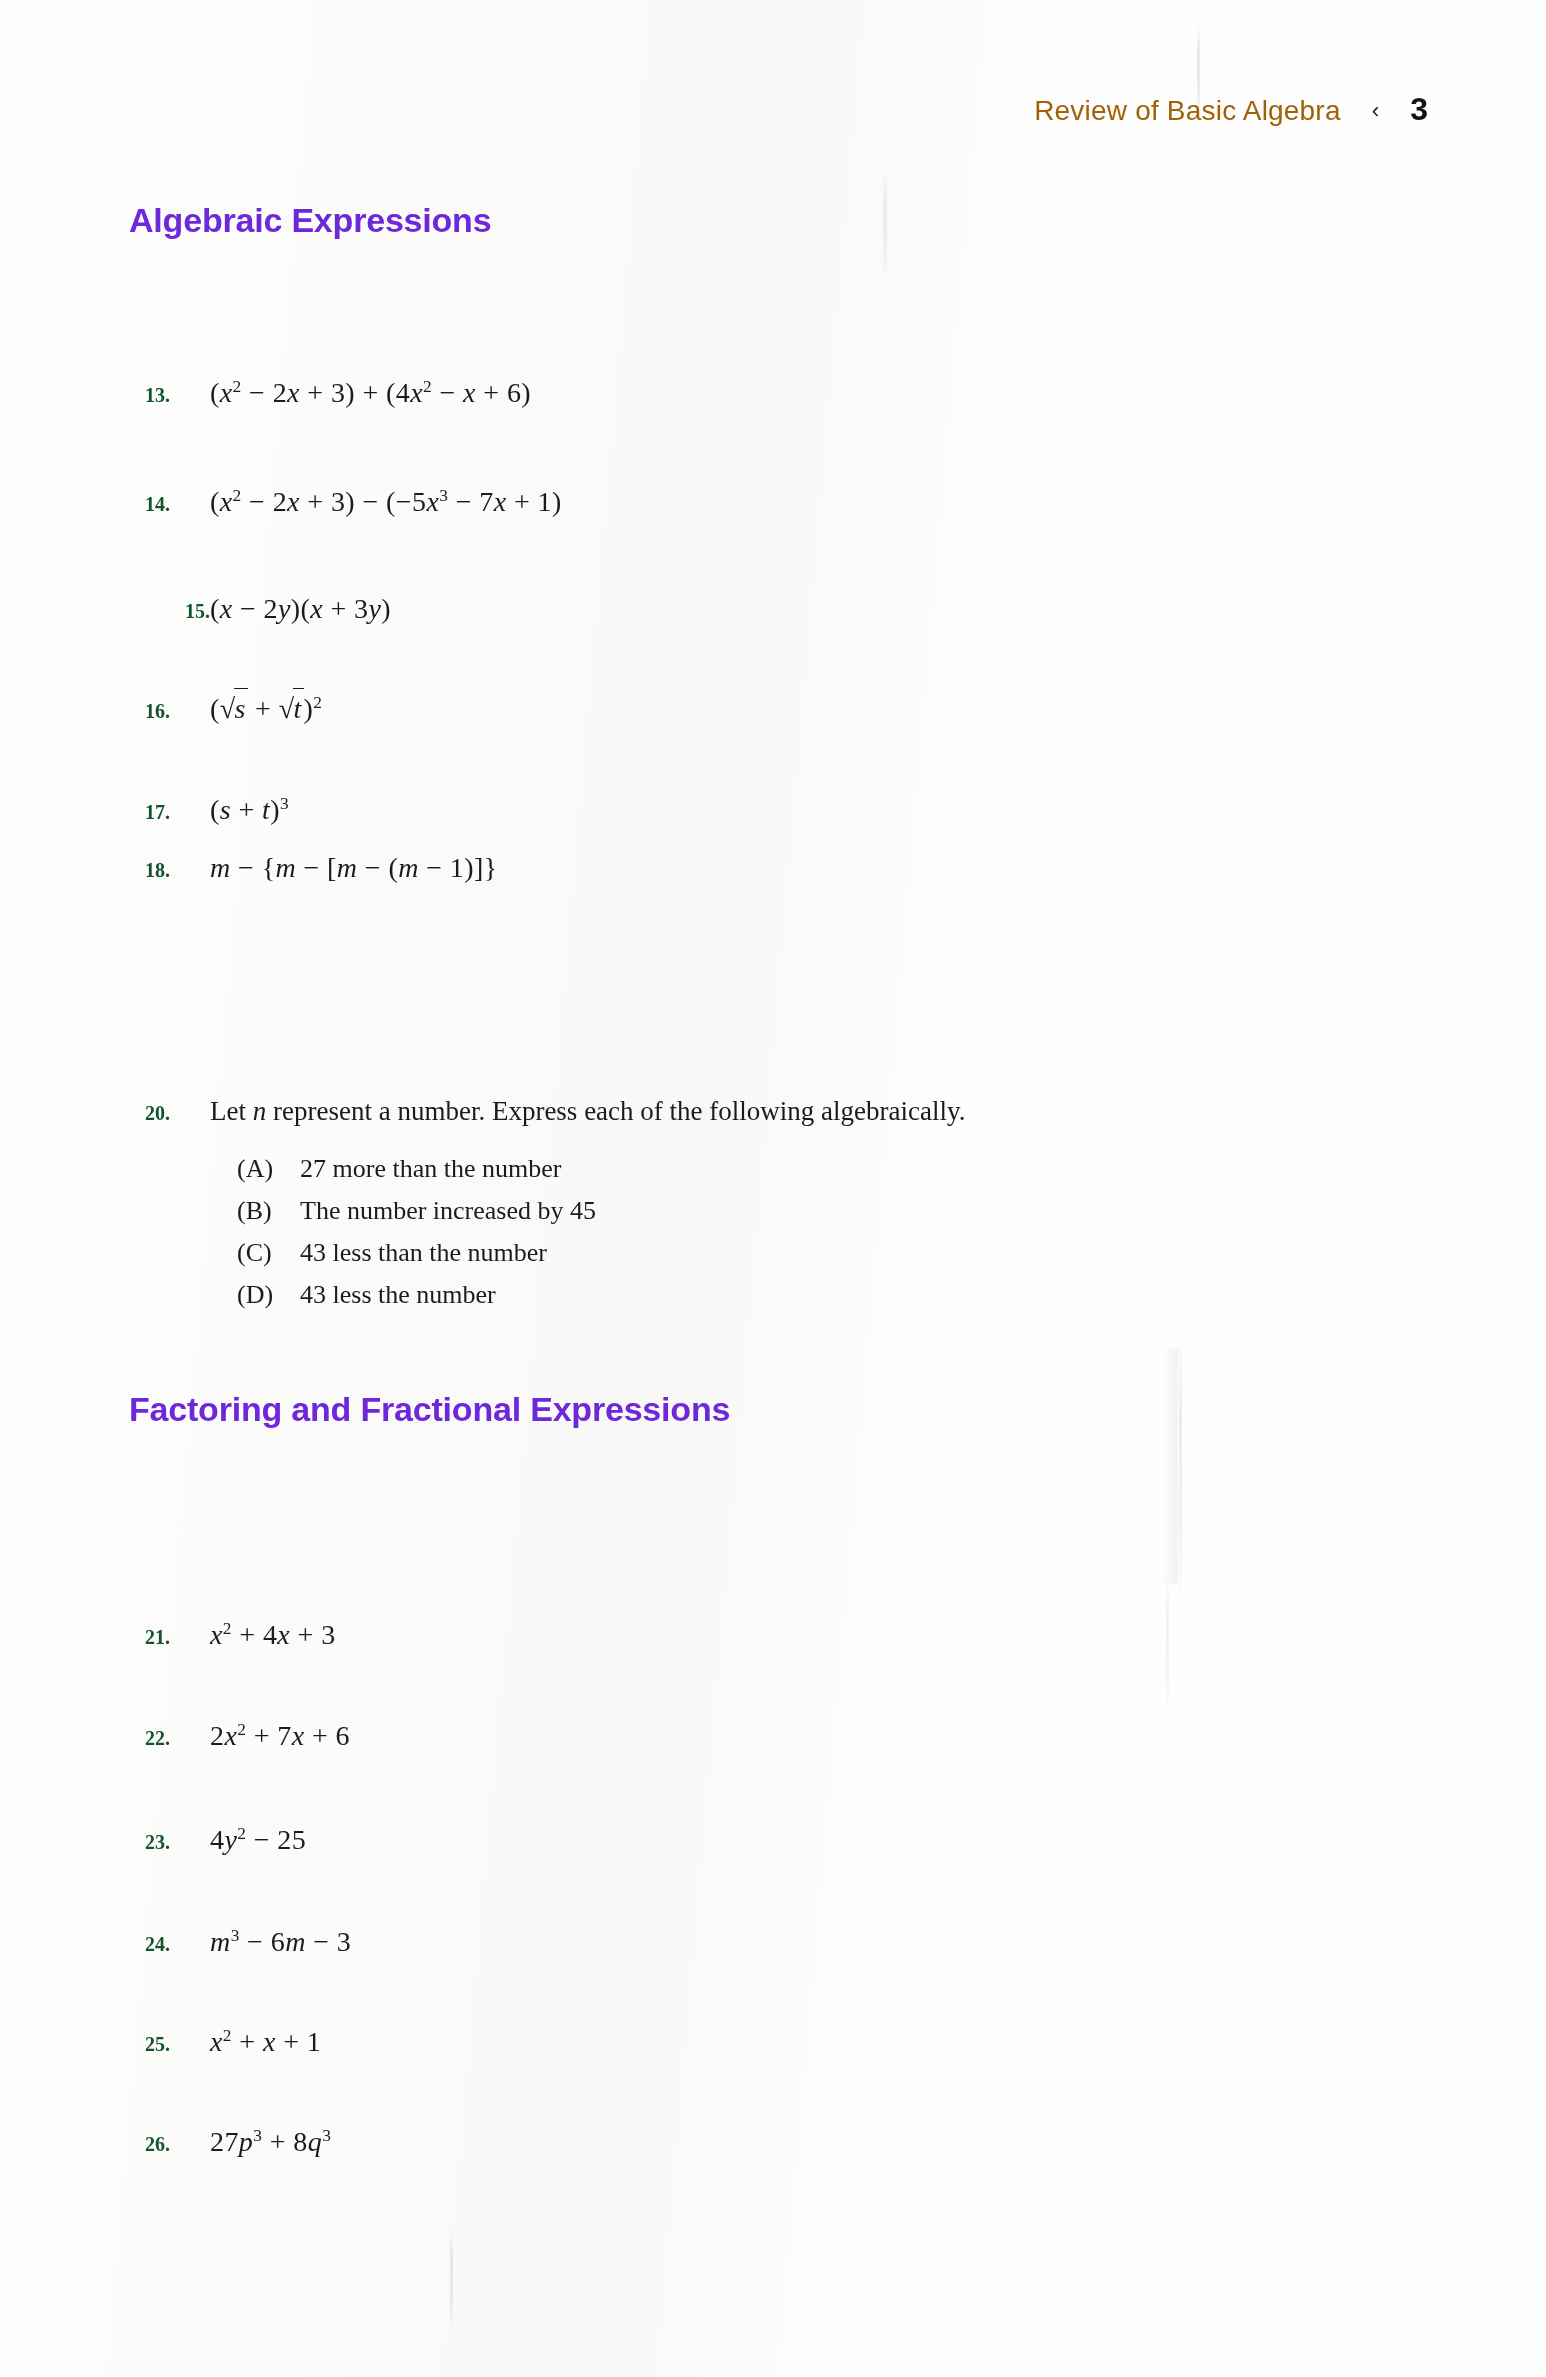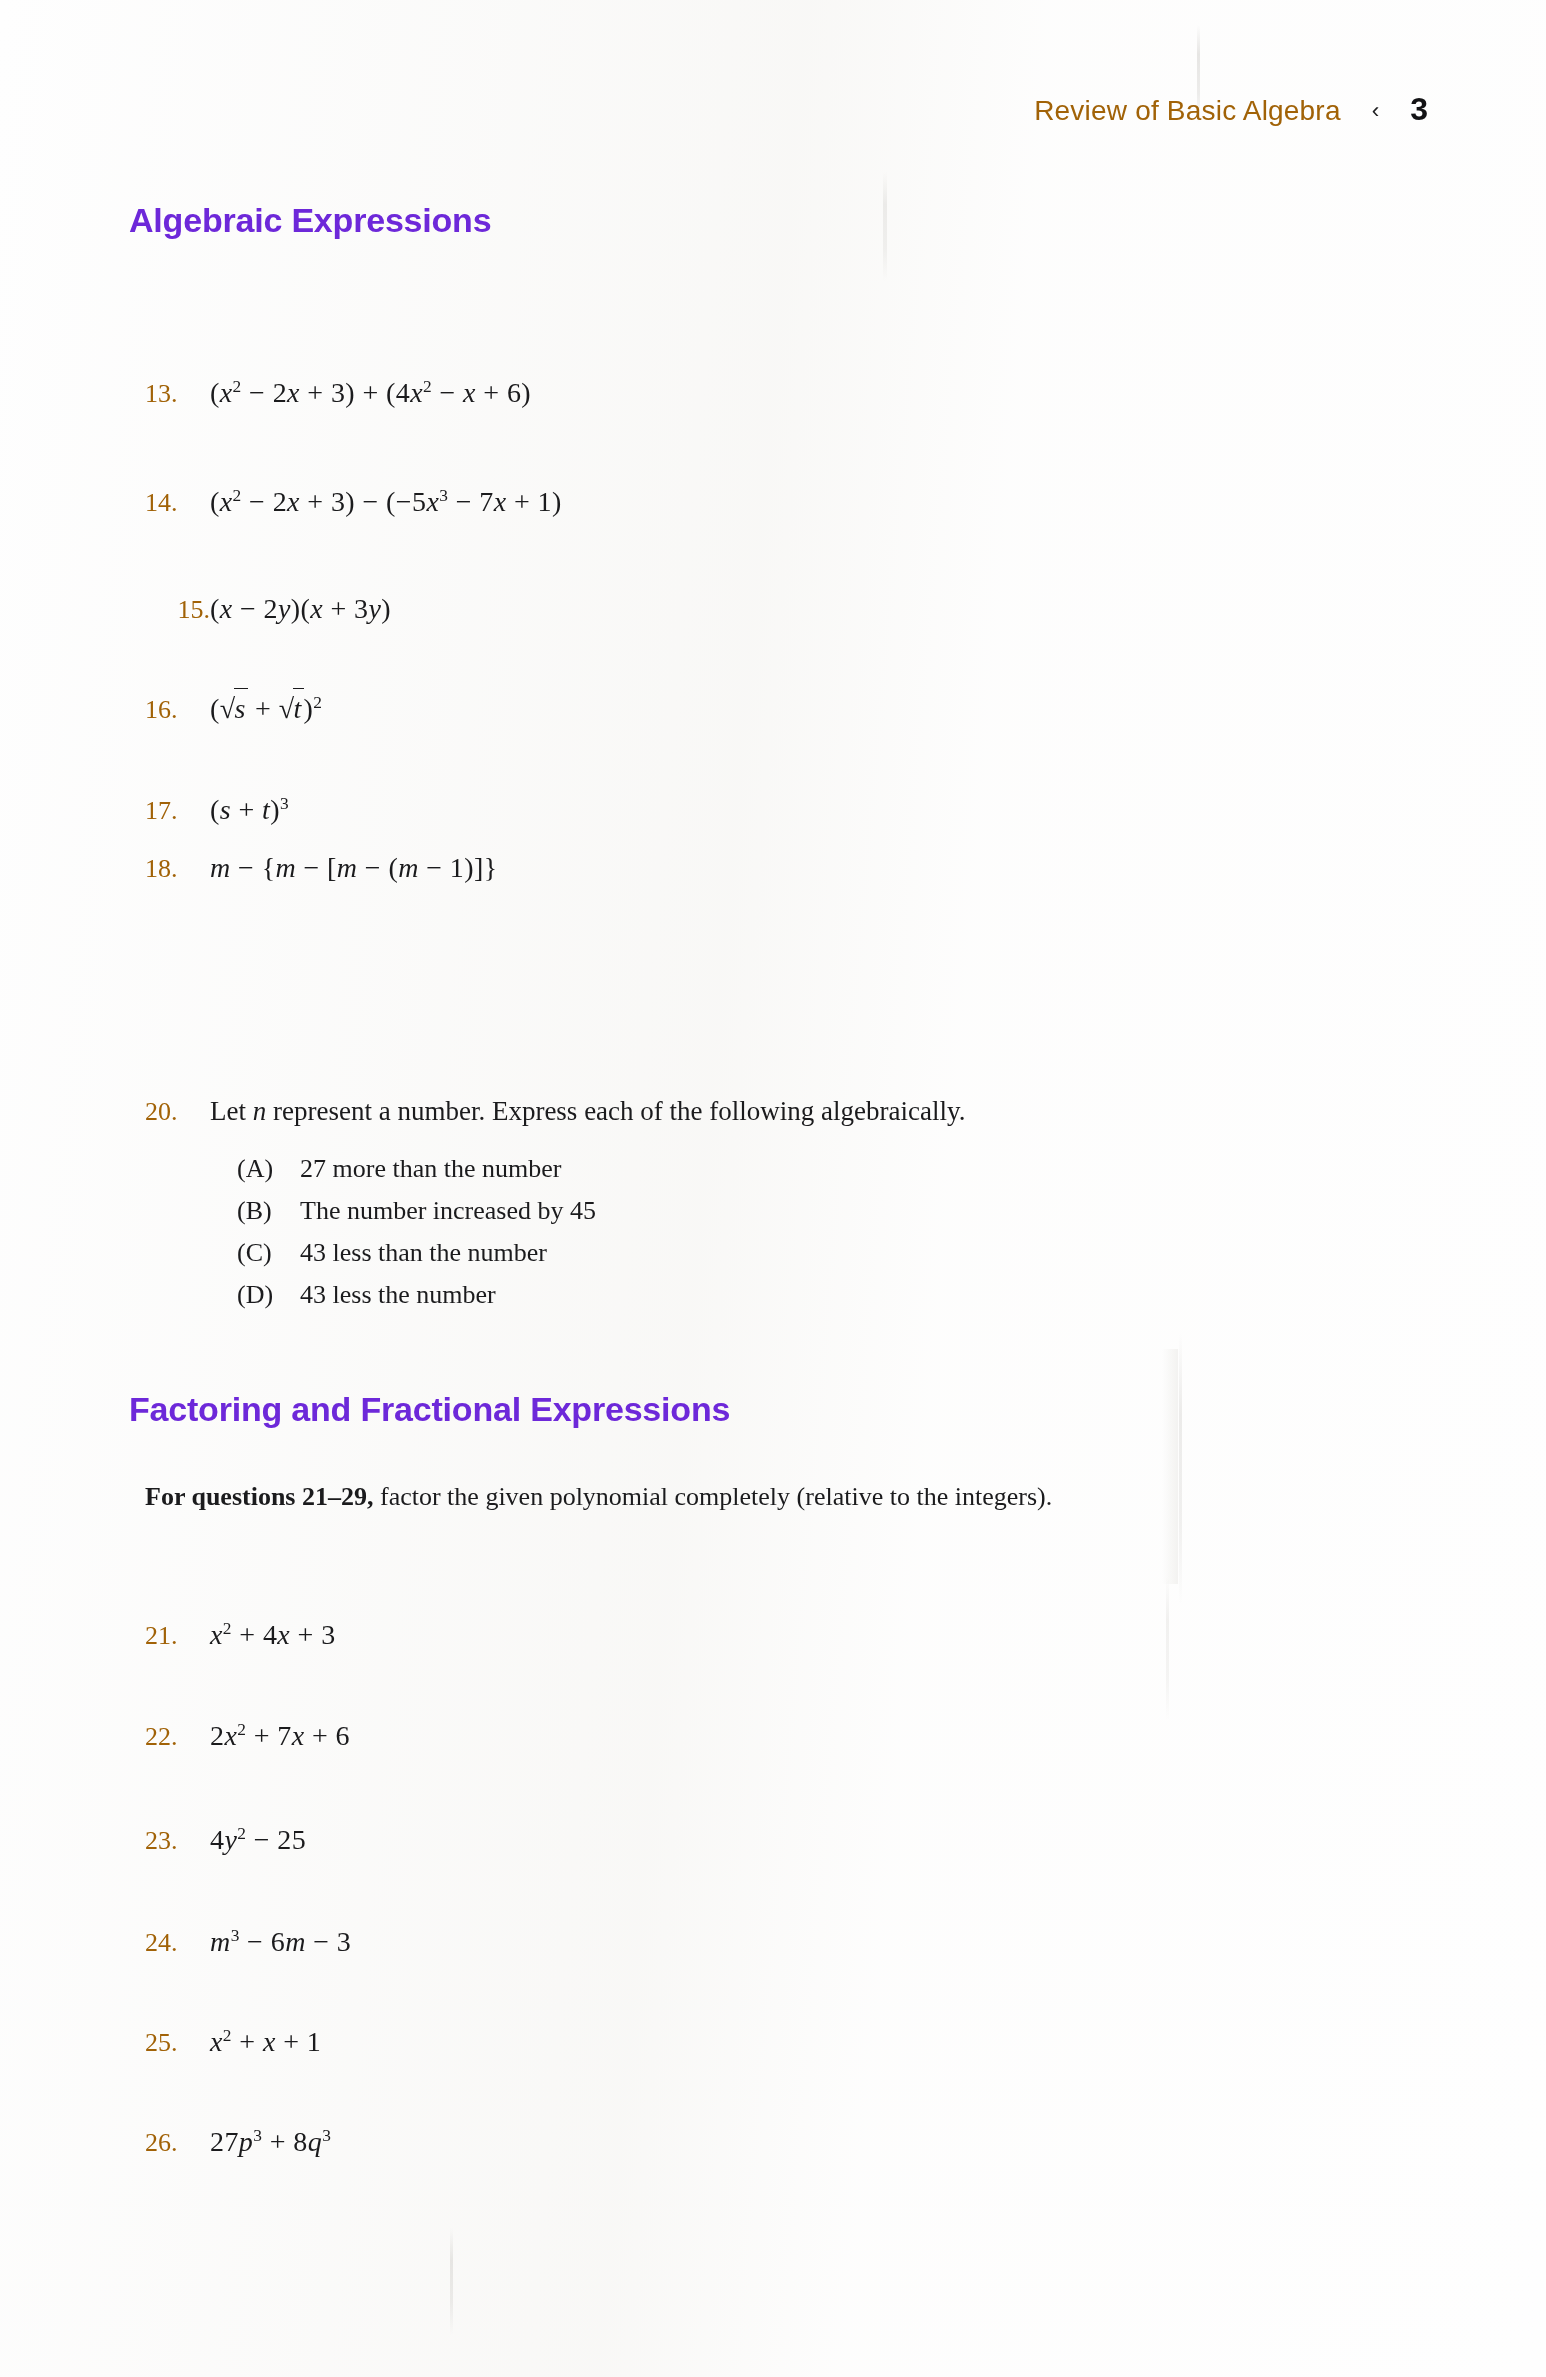--- a/index.html
+++ b/index.html
@@ -97,25 +97,25 @@
   .instr-2 { top: 1476px; width: 1123px; }
 
   
   .item {
     position: absolute;
     left: 145px;
     display: flex;
     align-items: baseline;
   }
   .item-num {
-    font-weight: normal;
-    font-size: 26px;
+    font-weight: bold;
+    font-size: 20px;
     width: 65px;
     flex: 0 0 65px;
-    color: #a16207;
+    color: #14532d;
   }
   .item-body {
     font-size: 27px;
     line-height: 40px;
     color: #1b1b1d;
   }
   .item-body.math {
     font-style: italic;
     font-size: 28px;
     letter-spacing: 0.4px;
@@ -240,23 +240,20 @@
       <span class="sub-text">43 less than the number</span>
     </div>
     <div class="sub-row">
       <span class="sub-label">(D)</span>
       <span class="sub-text">43 less the number</span>
     </div>
   </div>
 
   <div class="section-heading heading-2">Factoring and Fractional Expressions</div>
 
-  <div class="instruction instr-2">
-    <b>For questions 21–29,</b><span> factor the given polynomial completely (relative to the integers).</span>
-  </div>
 
   <div class="item" style="top: 1615px;">
     <span class="item-num">21.</span>
     <span class="item-body math">
       <span>x</span><sup>2</sup><span class="op"> + </span><span class="num">4</span><span>x</span><span class="op"> + </span><span class="num">3</span>
     </span>
   </div>
 
   <div class="item" style="top: 1716px;">
     <span class="item-num">22.</span>

